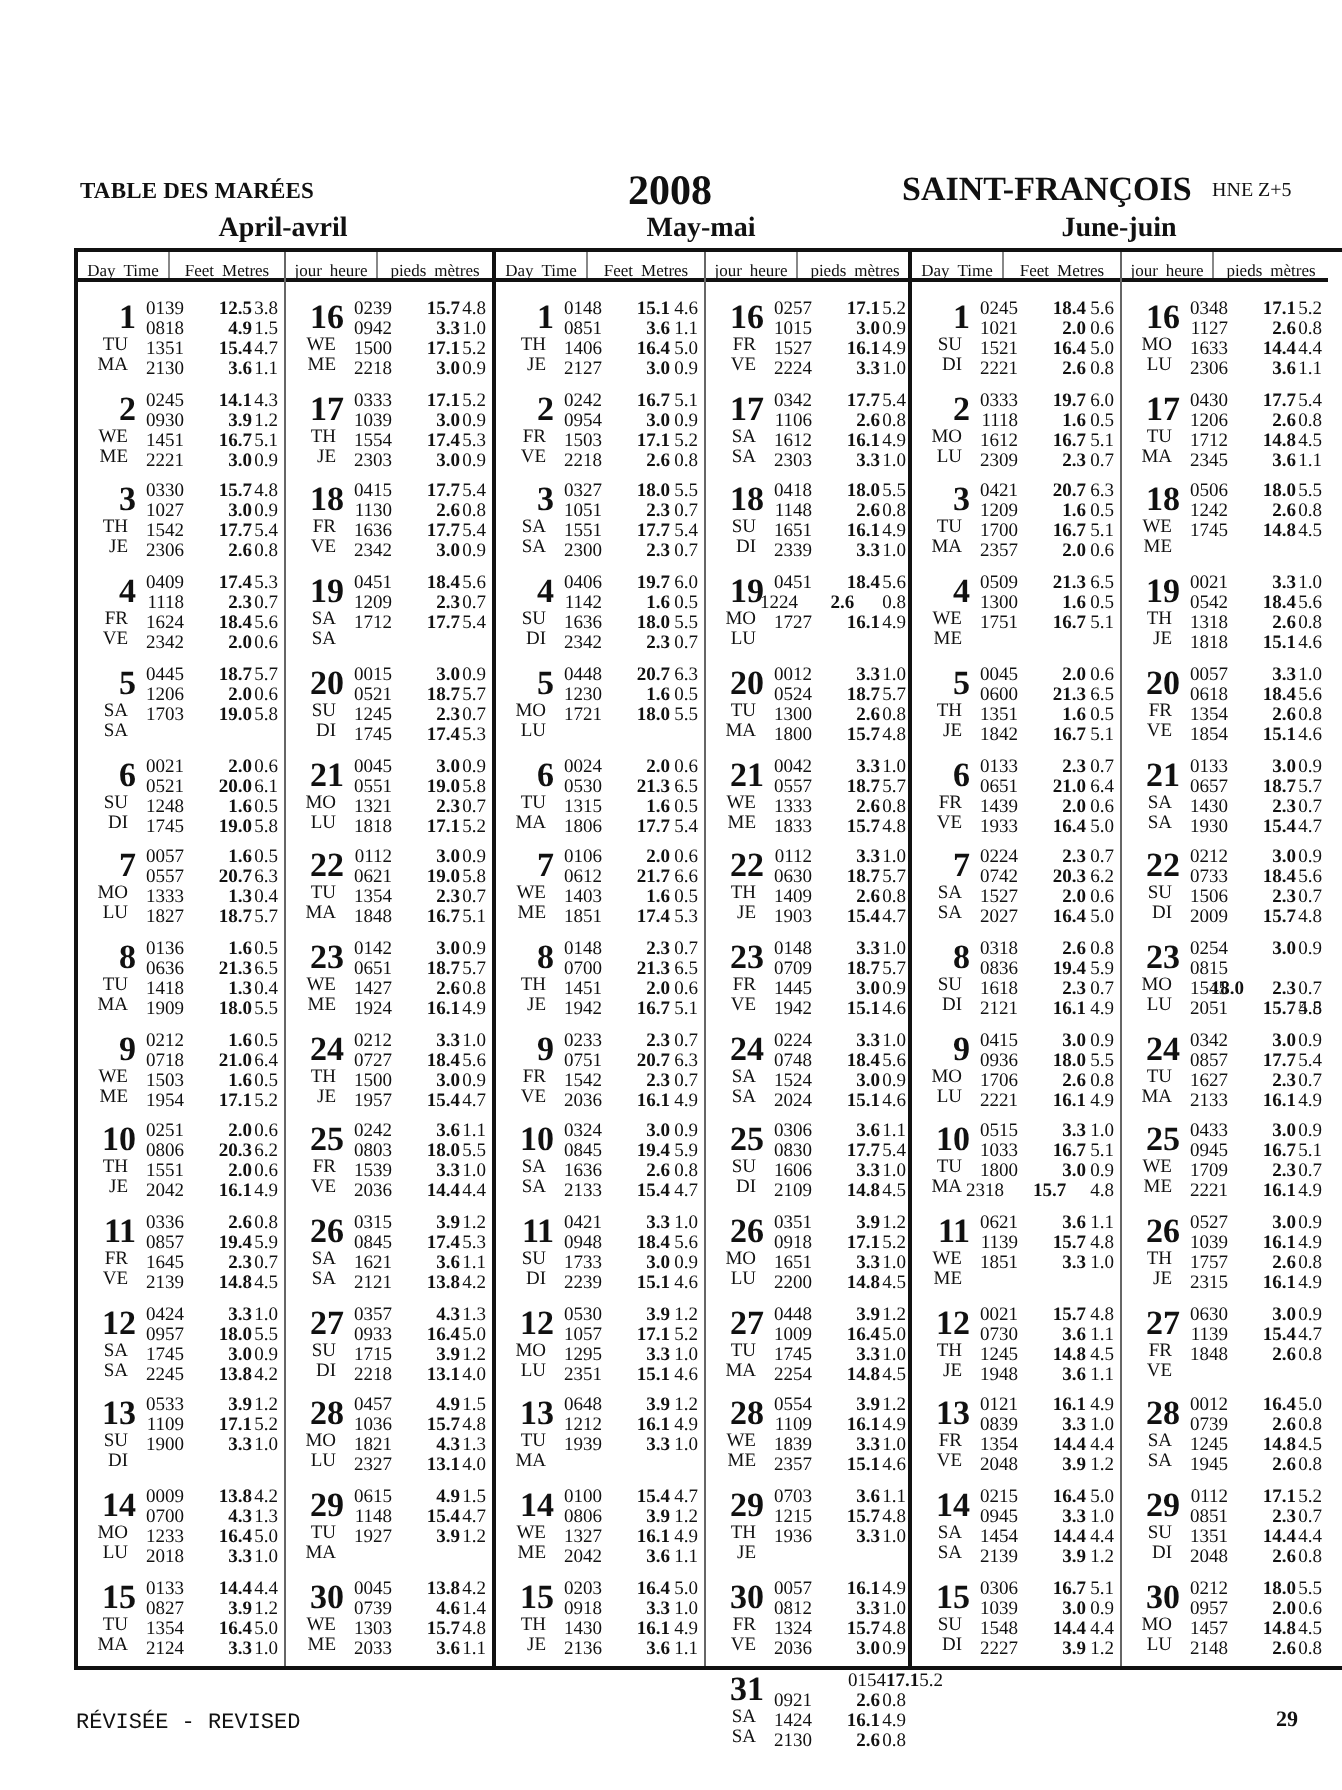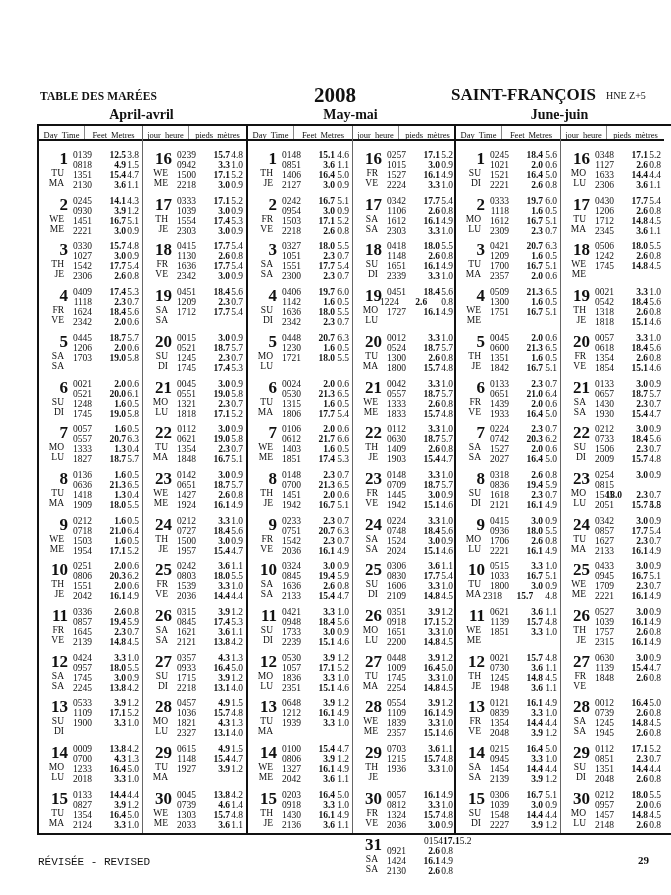--- a/index.html
+++ b/index.html
@@ -1078,21 +1078,21 @@
             <span class="t">0530</span>
             <span class="ft">3.9</span>
             <span class="m">1.2</span>
           </div>
           <div class="row" style="top: 13px;">
             <span class="t">1057</span>
             <span class="ft">17.1</span>
             <span class="m">5.2</span>
           </div>
           <div class="row" style="top: 23px;">
-            <span class="t">1836</span>
+            <span class="t">1295</span>
             <span class="ft">3.3</span>
             <span class="m">1.0</span>
           </div>
           <div class="row" style="top: 33px;">
             <span class="t">2351</span>
             <span class="ft">15.1</span>
             <span class="m">4.6</span>
           </div>
         </div>
         <div class="day" style="top: 569.4px;">

